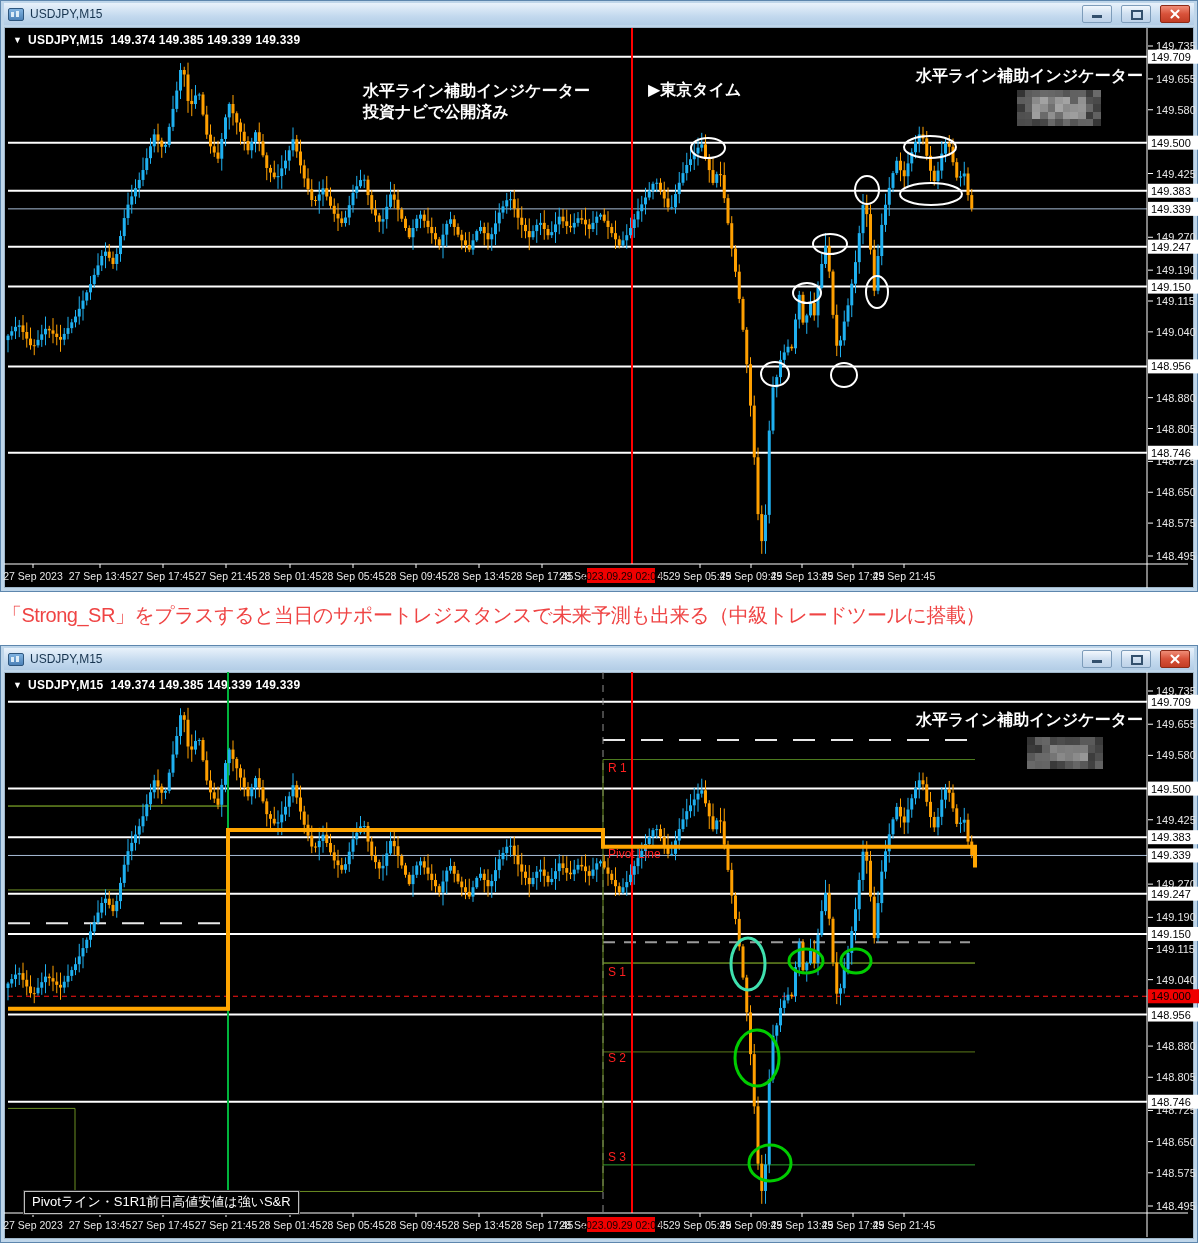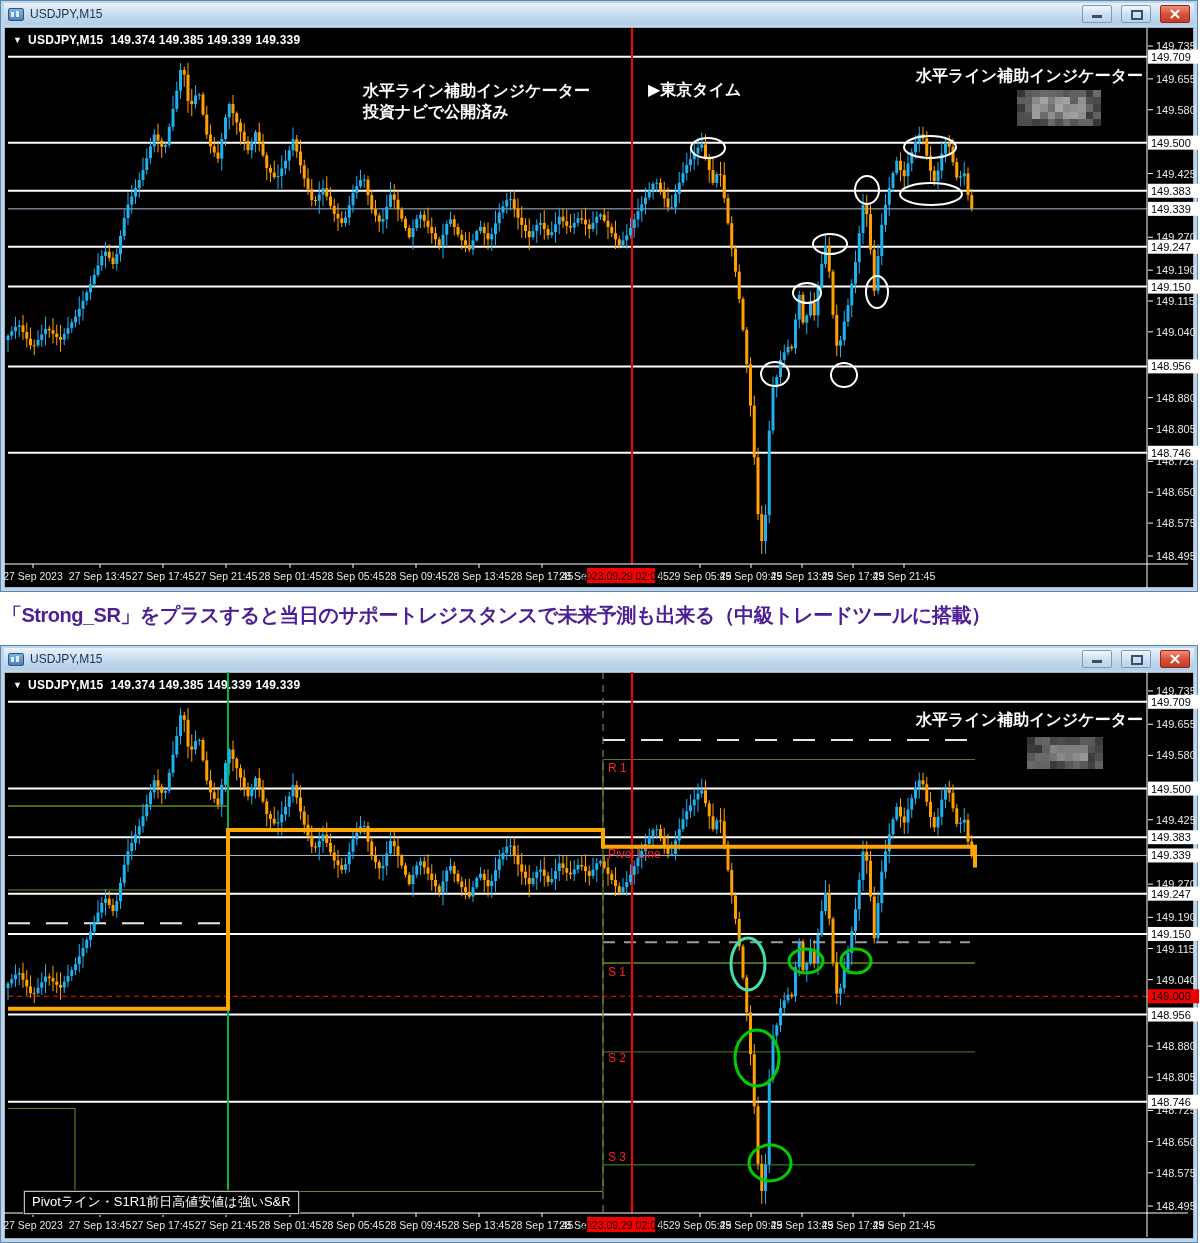--- a/index.html
+++ b/index.html
@@ -21,21 +21,21 @@
   .chart-bg{position:absolute;left:3px;right:3px;top:26px;bottom:3px;background:#000;border:1px solid #9fb6c9;}
   .infobar{position:absolute;left:12px;font-size:12px;font-weight:bold;color:#fff;z-index:2;letter-spacing:.2px;}
   .infobar .caret{font-size:9px;vertical-align:1px;margin-right:6px;}
   #overlay{position:absolute;left:0;top:0;z-index:4;pointer-events:none;}
   .ann{position:absolute;z-index:6;color:#fff;font-weight:bold;}
   .note{left:363px;top:80px;font-size:16px;line-height:21px;}
   .tokyo{left:648px;top:80px;font-size:16px;}
   .ind1{left:890px;top:66px;width:253px;text-align:right;font-size:16px;}
   .ind2{left:890px;top:710px;width:253px;text-align:right;font-size:16px;}
   .mosaic{position:absolute;z-index:6;display:grid;}
-  .caption{position:absolute;left:2px;top:602px;z-index:3;color:#4c1d95;font-size:20px;font-weight:bold;letter-spacing:-0.5px;white-space:nowrap;}
+  .caption{position:absolute;left:2px;top:602px;z-index:3;color:#ef4444;font-size:20px;font-weight:normal;letter-spacing:-0.5px;white-space:nowrap;}
   .pivot-note{position:absolute;left:24px;top:1191px;z-index:6;background:#000;color:#fff;font-size:13px;
     border:1px solid #bdbdbd;outline:1px solid #2a2a2a;padding:1px 7px 2px 7px;white-space:nowrap;}
 </style>
 </head>
 <body>
 
 <div class="window" id="win1" style="top:0;height:592px;">
   <div class="titlebar">
     <span class="title-icon"></span>
     <span class="title-text">USDJPY,M15</span>

